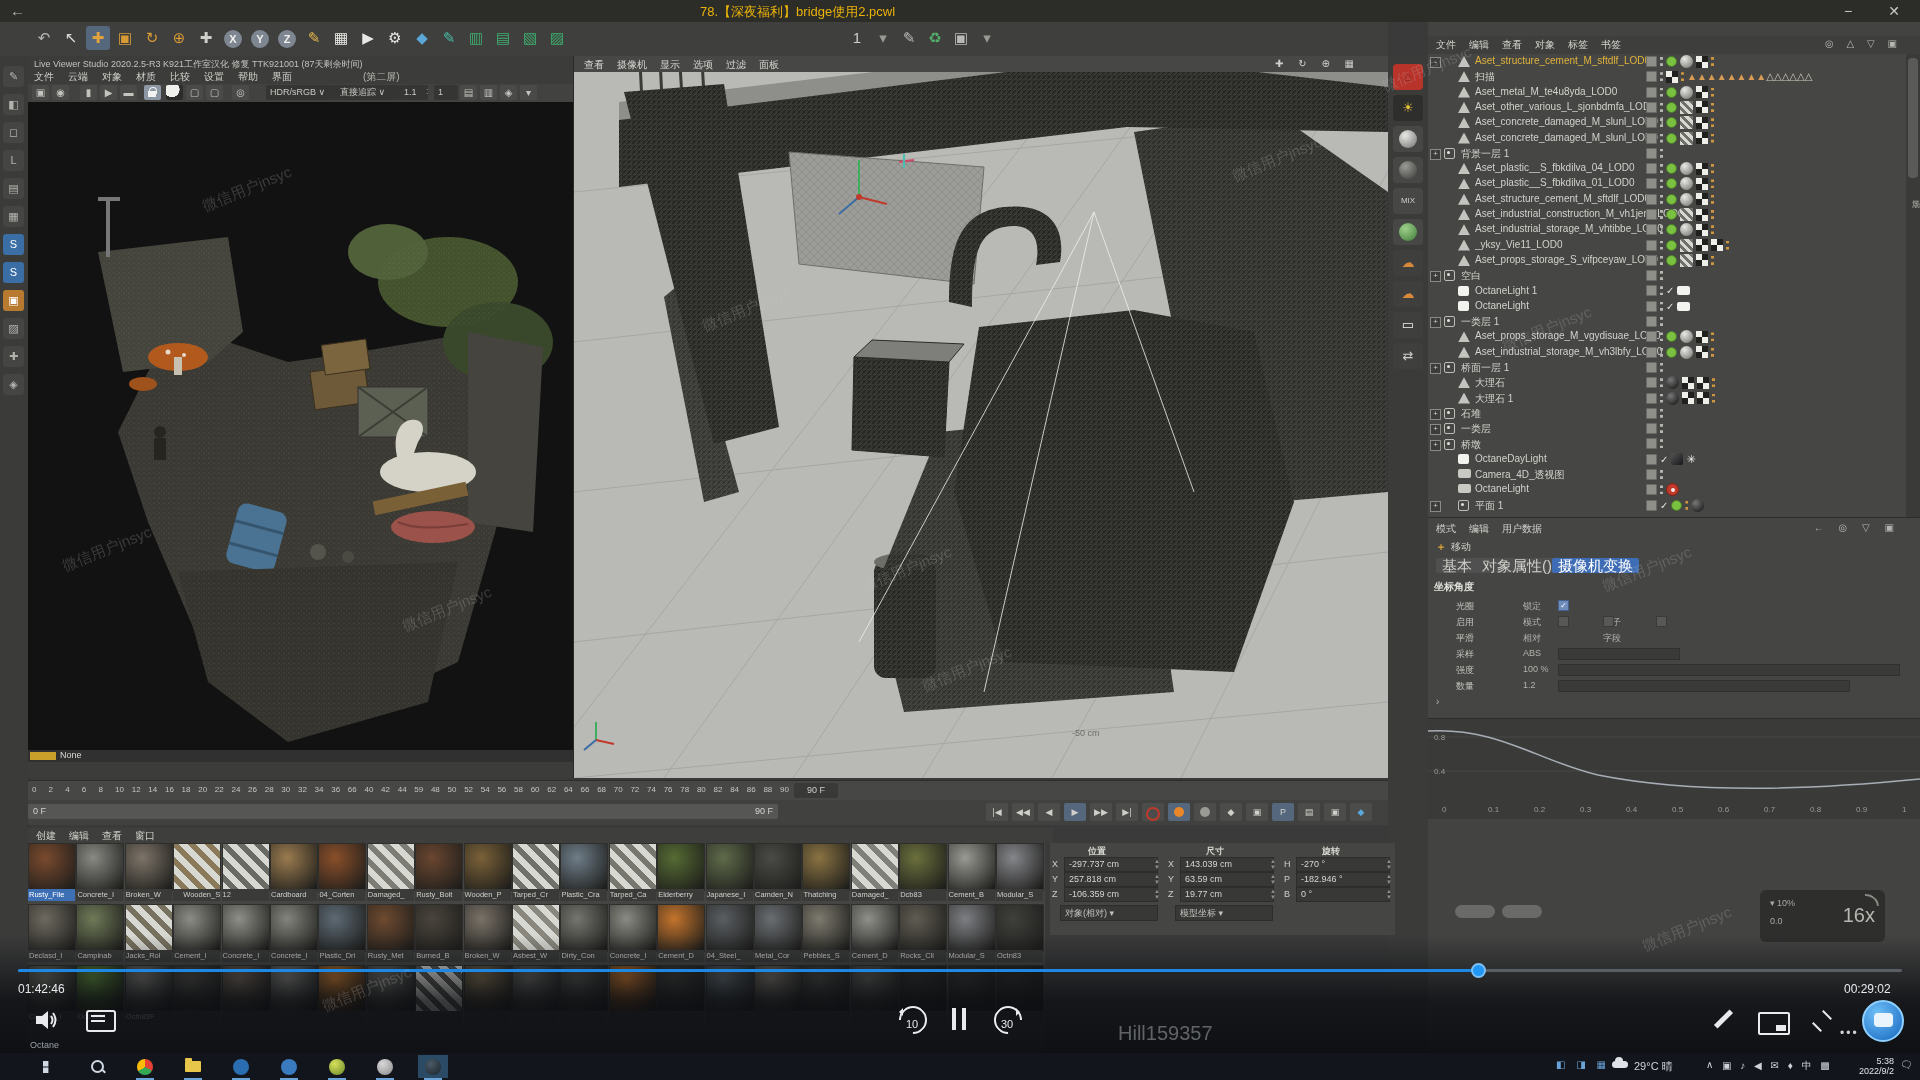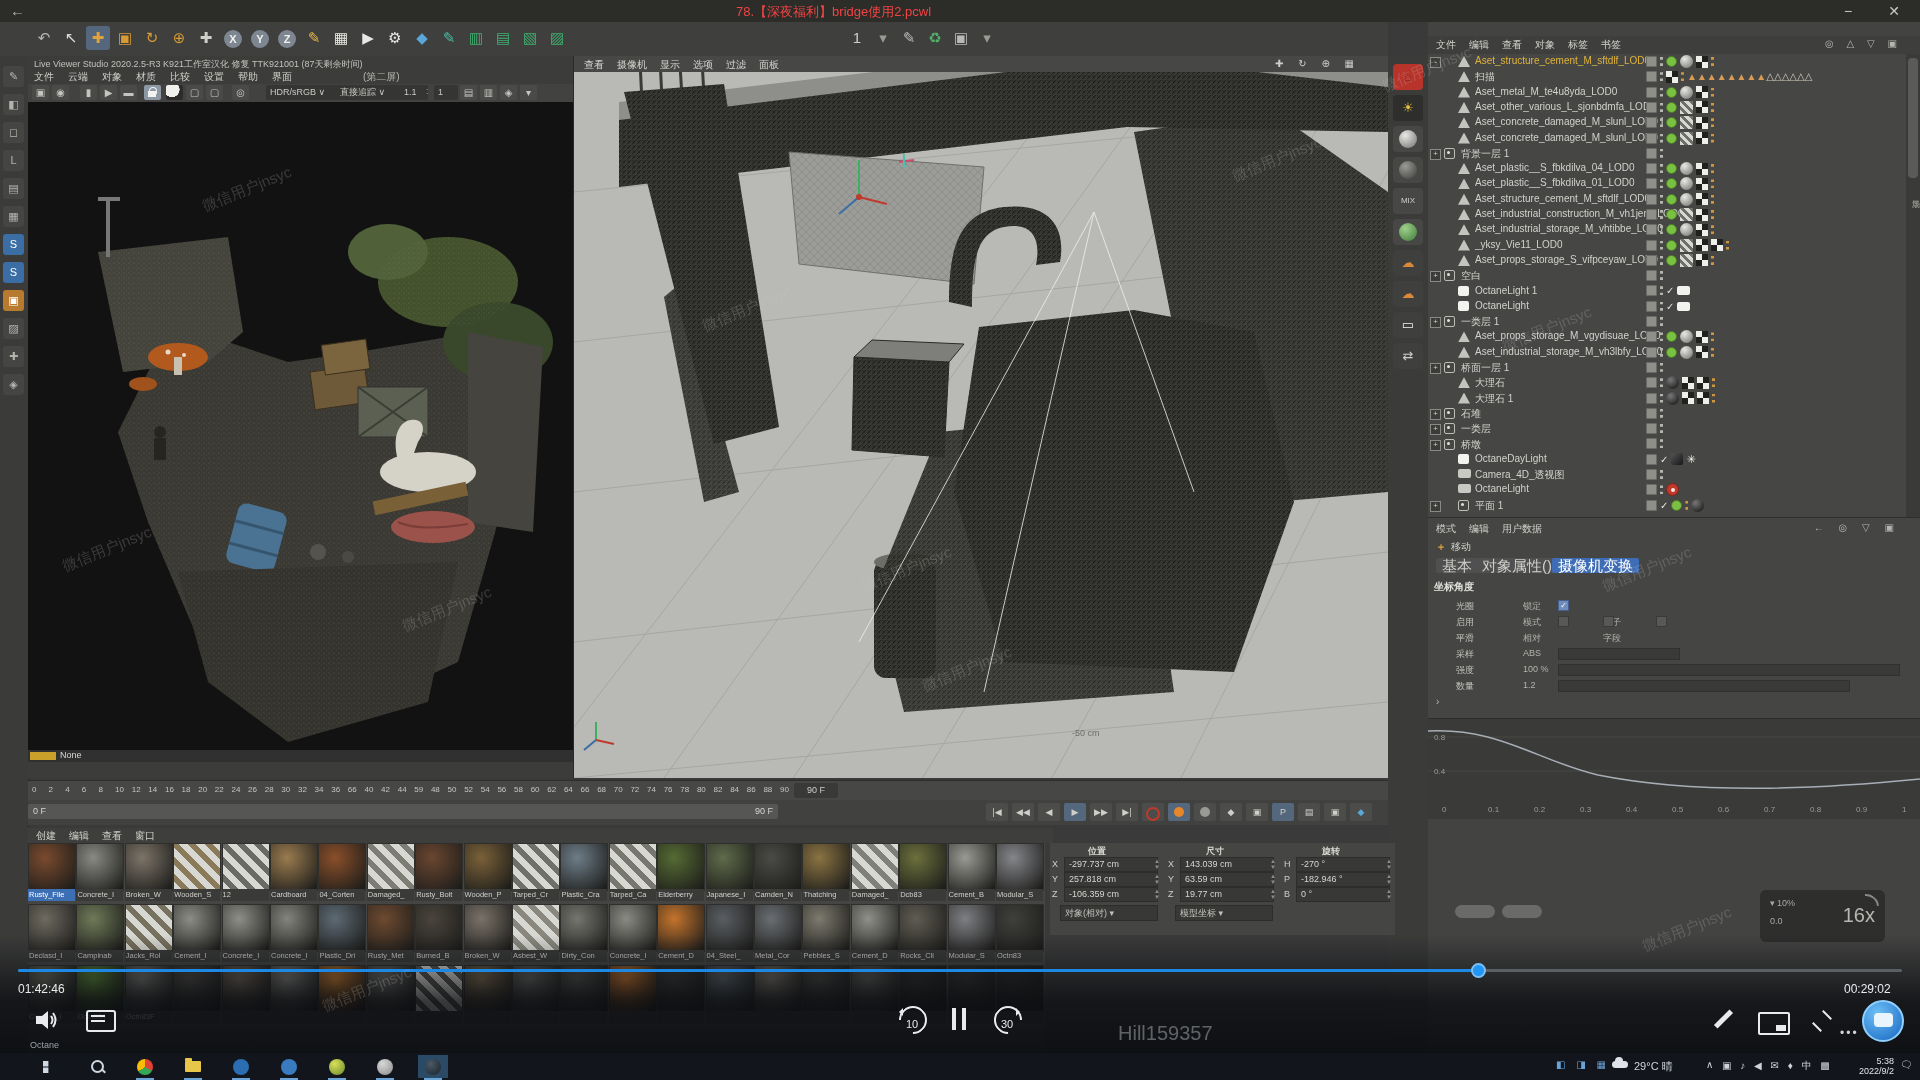--- a/index.html
+++ b/index.html
@@ -1,20 +1,20 @@
 <!DOCTYPE html>
 <html><head>
 <meta charset="utf-8">
 <style>
   html,body{margin:0;padding:0;background:#000;font-family:"Liberation Sans","DejaVu Sans",sans-serif;}
   #stage{position:relative;width:1920px;height:1080px;overflow:hidden;background:#3a3a3a;}
   .abs{position:absolute;}
   
   #titlebar{left:0;top:0;width:1920px;height:22px;background:#2c2c29;color:#d8d8d2;}
-  #titlebar .ttl{left:700px;top:3px;font-size:13px;color:#ef4444;margin-left:36px;}
+  #titlebar .ttl{left:700px;top:3px;font-size:13px;color:#eab308;}
   .winbtn{top:2px;width:20px;height:18px;color:#c9c9c4;font-size:14px;text-align:center;line-height:18px;cursor:pointer;}
   #backbtn{left:10px;top:2px;color:#b5b5b0;font-size:15px;}
   
   #toolbar{left:0;top:22px;width:1388px;height:34px;background:#3f3f3e;border-bottom:1px solid #2b2b2a;}
   .tool{position:absolute;top:4px;width:24px;height:24px;border-radius:3px;background:#3f3f3e;color:#b8b8b4;
         font-size:15px;text-align:center;line-height:24px;}
   .tool.hl{background:#55677c;}
   .tool .circ{display:inline-block;width:18px;height:18px;border-radius:50%;background:#7d8691;color:#f0f0ee;
         font-size:11px;line-height:18px;font-weight:bold;margin-top:3px;}
   #leftstrip{left:0;top:56px;width:28px;height:997px;background:#3b3b3a;border-right:1px solid #2e2e2d;}
@@ -767,21 +767,21 @@
         <div class="mlabel sel">Rusty_File</div>
       </div>
       <div class="mcell" style="left: 48.4px; top: 0px;">
         <div class="mthumb" style="background: radial-gradient(circle at 35% 30%, rgb(138, 138, 132) 0%, rgb(28, 28, 26) 95%);"></div>
         <div class="mlabel">Concrete_I</div>
       </div>
       <div class="mcell" style="left: 96.8px; top: 0px;">
         <div class="mthumb" style="background: radial-gradient(circle at 35% 30%, rgb(125, 116, 104) 0%, rgb(28, 28, 26) 95%);"></div>
         <div class="mlabel">Broken_W</div>
       </div>
-      <div class="mcell" style="left: 145.2px; top: 0px;">
+      <div class="mcell" style="left: 145.2px; top: 0px; text-align: right;">
         <div class="mthumb" style="background: repeating-linear-gradient(45deg, rgb(216, 216, 210) 0px, rgb(216, 216, 210) 6px, rgb(138, 122, 90) 6px, rgb(138, 122, 90) 12px);"></div>
         <div class="mlabel">Wooden_S</div>
       </div>
       <div class="mcell" style="left: 193.6px; top: 0px;">
         <div class="mthumb" style="background: repeating-linear-gradient(45deg, rgb(216, 216, 210) 0px, rgb(216, 216, 210) 6px, rgb(106, 106, 100) 6px, rgb(106, 106, 100) 12px);"></div>
         <div class="mlabel">12</div>
       </div>
       <div class="mcell" style="left: 242px; top: 0px;">
         <div class="mthumb" style="background: radial-gradient(circle at 35% 30%, rgb(154, 123, 79) 0%, rgb(28, 28, 26) 95%);"></div>
         <div class="mlabel">Cardboard</div>

